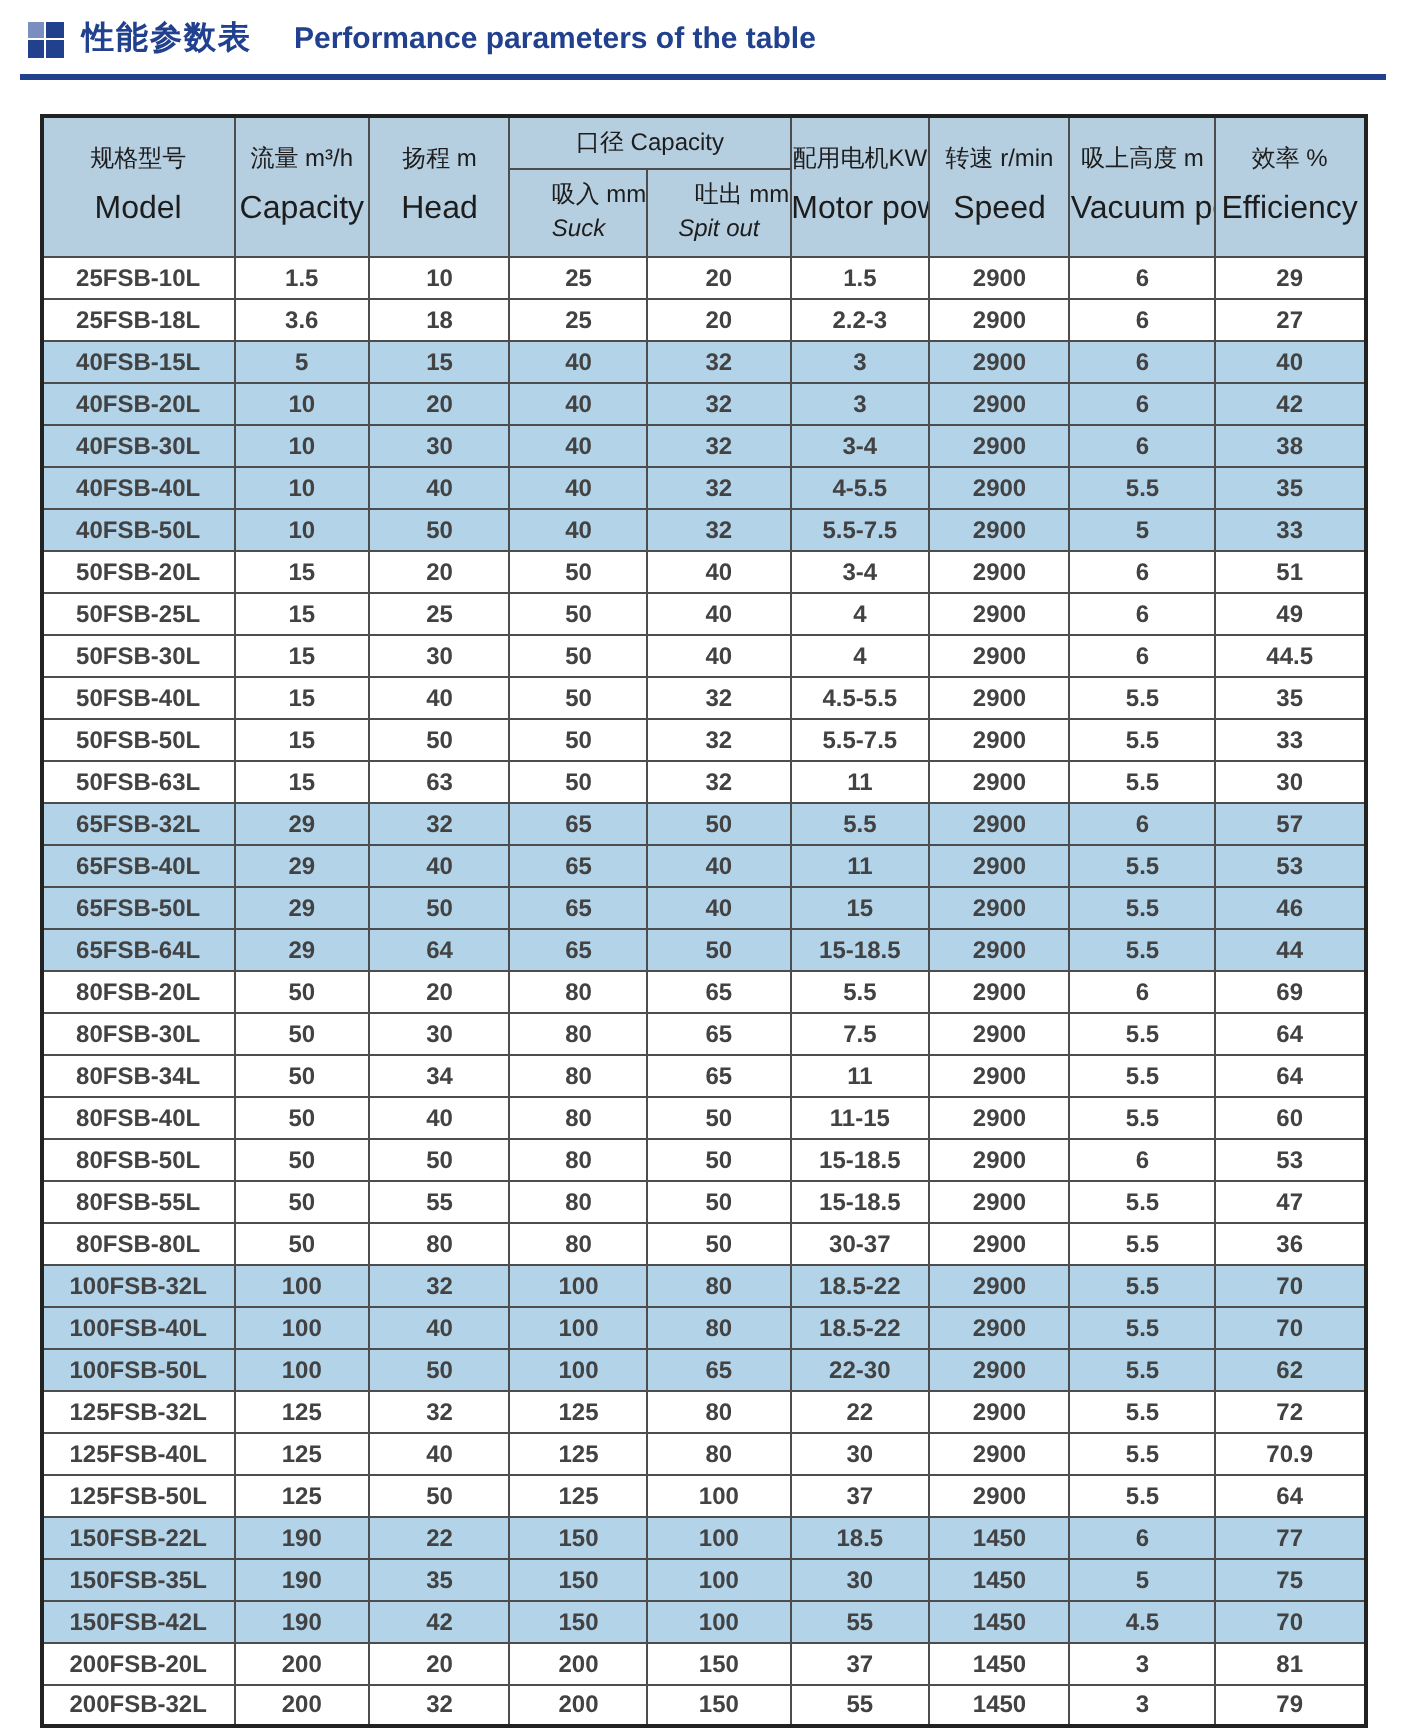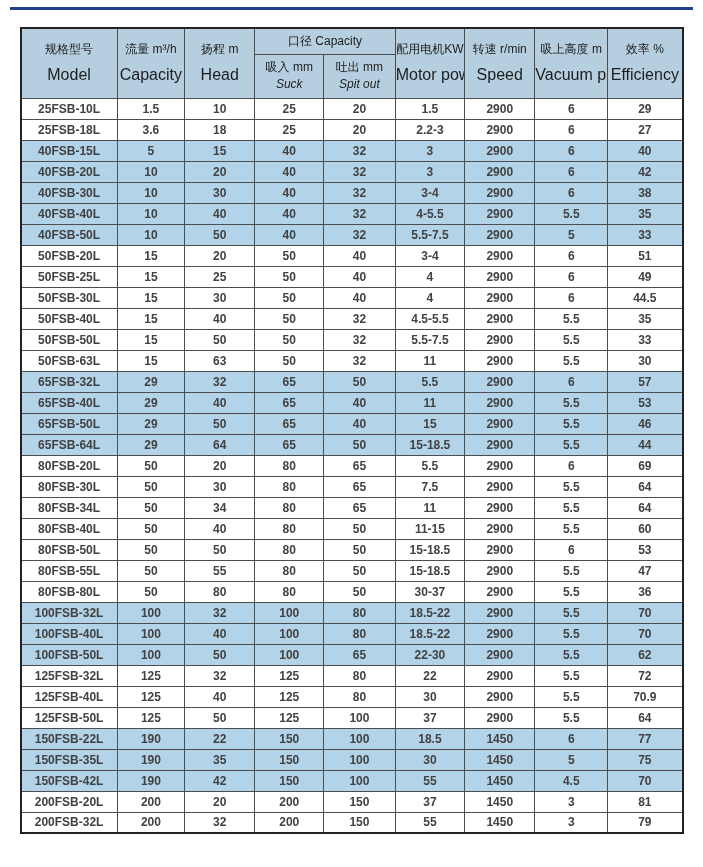--- a/index.html
+++ b/index.html
@@ -66,21 +66,21 @@
   .spec-table thead th{
     background:var(--header-bg);
     font-weight:400;color:#1d1d1d;
     font-size:12px;line-height:1.1;
   }
   .hdr-two-line{height:70px;}
   .hdr-two-line .zh{display:block;margin-bottom:9px;font-size:12px;}
   .hdr-two-line .en{display:block;font-size:16px;}
   .hdr-caliber{height:26px;font-size:12px;}
   .hdr-sub{height:44px;}
-  .hdr-sub .zh{display:block;margin-bottom:4px;}
+  .hdr-sub .zh{display:block;margin-bottom:4px;text-align:right;}
   .hdr-sub .en{display:block;font-style:italic;}
 
   .spec-table tbody td{
     height:21px;
     font-size:12px;font-weight:700;color:#424242;
     background:#ffffff;
   }
   .spec-table tbody tr.shaded td{background:var(--row-alt-bg);}
 
   
@@ -92,20 +92,30 @@
   .col-motor{width:10.5%;}
   .col-speed{width:10.6%;}
   .col-vacuum{width:11.0%;}
   .col-eff{width:11.3%;}
 </style>
 </head>
 <body>
 
 <div class="page">
 
+  <div class="title-bar">
+    <span class="sq-icon">
+      <span class="q1"></span>
+        <span class="q2"></span>
+        <span class="q3"></span>
+        <span class="q4"></span>
+    </span>
+    <span class="title-zh">性能参数表</span>
+    <span class="title-en">Performance parameters of the table</span>
+  </div>
   <div class="title-rule"></div>
 
   <table class="spec-table">
     <colgroup>
       <col class="col-model">
         <col class="col-capacity">
         <col class="col-head">
       <col class="col-suck">
         <col class="col-spit">
         <col class="col-motor">

